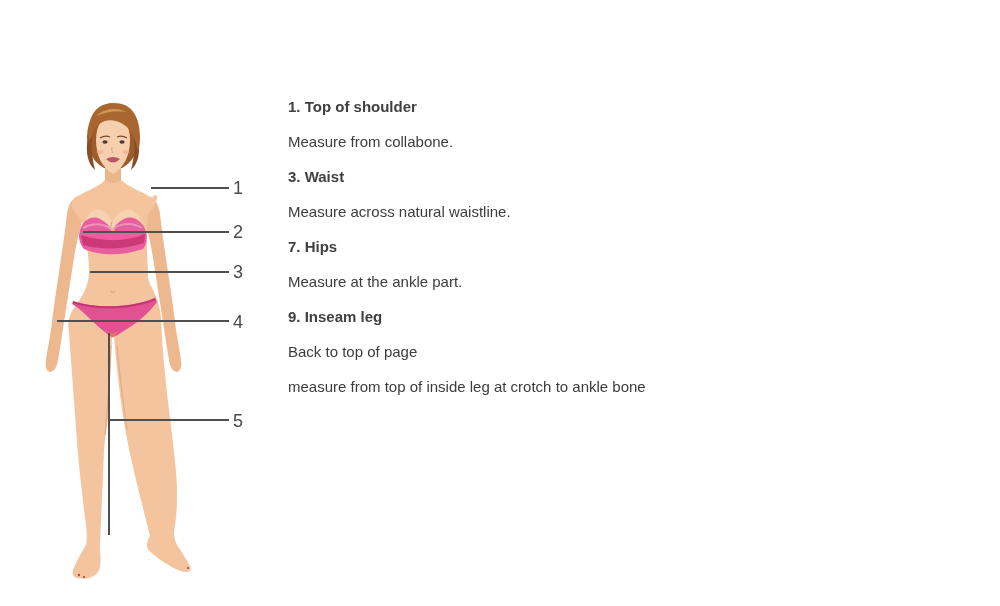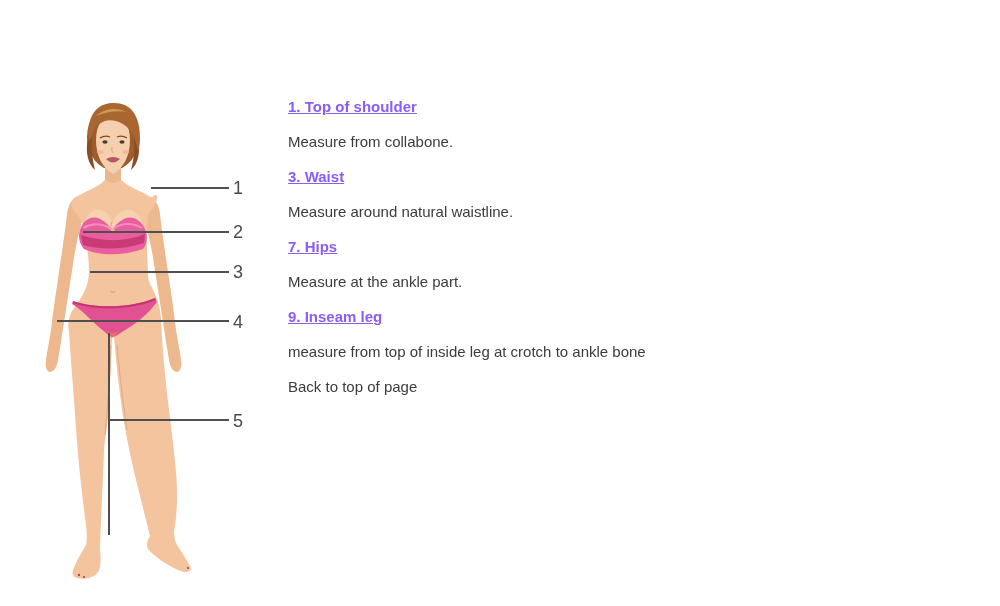--- a/index.html
+++ b/index.html
@@ -16,21 +16,21 @@
   .l3{left:90px;top:271px;width:139px;}
   .l4{left:57px;top:320px;width:172px;}
   .l5{left:108px;top:419px;width:121px;}
   .l5v{left:108px;top:333px;width:1.5px;height:202px;}
   
   .marker{position:absolute;left:233px;font-size:18px;line-height:20px;color:#4a4a4a;}
   .m1{top:178px}.m2{top:222px}.m3{top:262px}.m4{top:312px}.m5{top:411px}
   
   .instructions{position:absolute;left:288px;top:89px;color:#3c3c3c;font-size:15px;}
   .row{height:35px;line-height:35px;white-space:nowrap;}
-  .heading{font-weight:bold;color:#8b5cf6;text-decoration:underline;}
+  .heading{font-weight:bold;color:#404040;}
   .link{cursor:pointer;}
 </style>
 </head>
 <body>
 
 <div class="canvas">
 
   <svg class="figure" viewBox="40 95 175 500" aria-hidden="true">
 
     <ellipse cx="113" cy="137" rx="26" ry="33" fill="#9c5c2c"></ellipse>
@@ -121,21 +121,21 @@
   <div class="marker m1">1</div>
   <div class="marker m2">2</div>
   <div class="marker m3">3</div>
   <div class="marker m4">4</div>
   <div class="marker m5">5</div>
 
   <div class="instructions">
     <div class="row heading">1. Top of shoulder</div>
     <div class="row">Measure from collabone.</div>
     <div class="row heading">3. Waist</div>
-    <div class="row">Measure around natural waistline.</div>
+    <div class="row">Measure across natural waistline.</div>
     <div class="row heading">7. Hips</div>
     <div class="row">Measure at the ankle part.</div>
     <div class="row heading">9. Inseam leg</div>
+    <div class="row link">Back to top of page</div>
     <div class="row">measure from top of inside leg at crotch to ankle bone</div>
-    <div class="row link">Back to top of page</div>
   </div>
 
 </div>
 
 </body></html>

